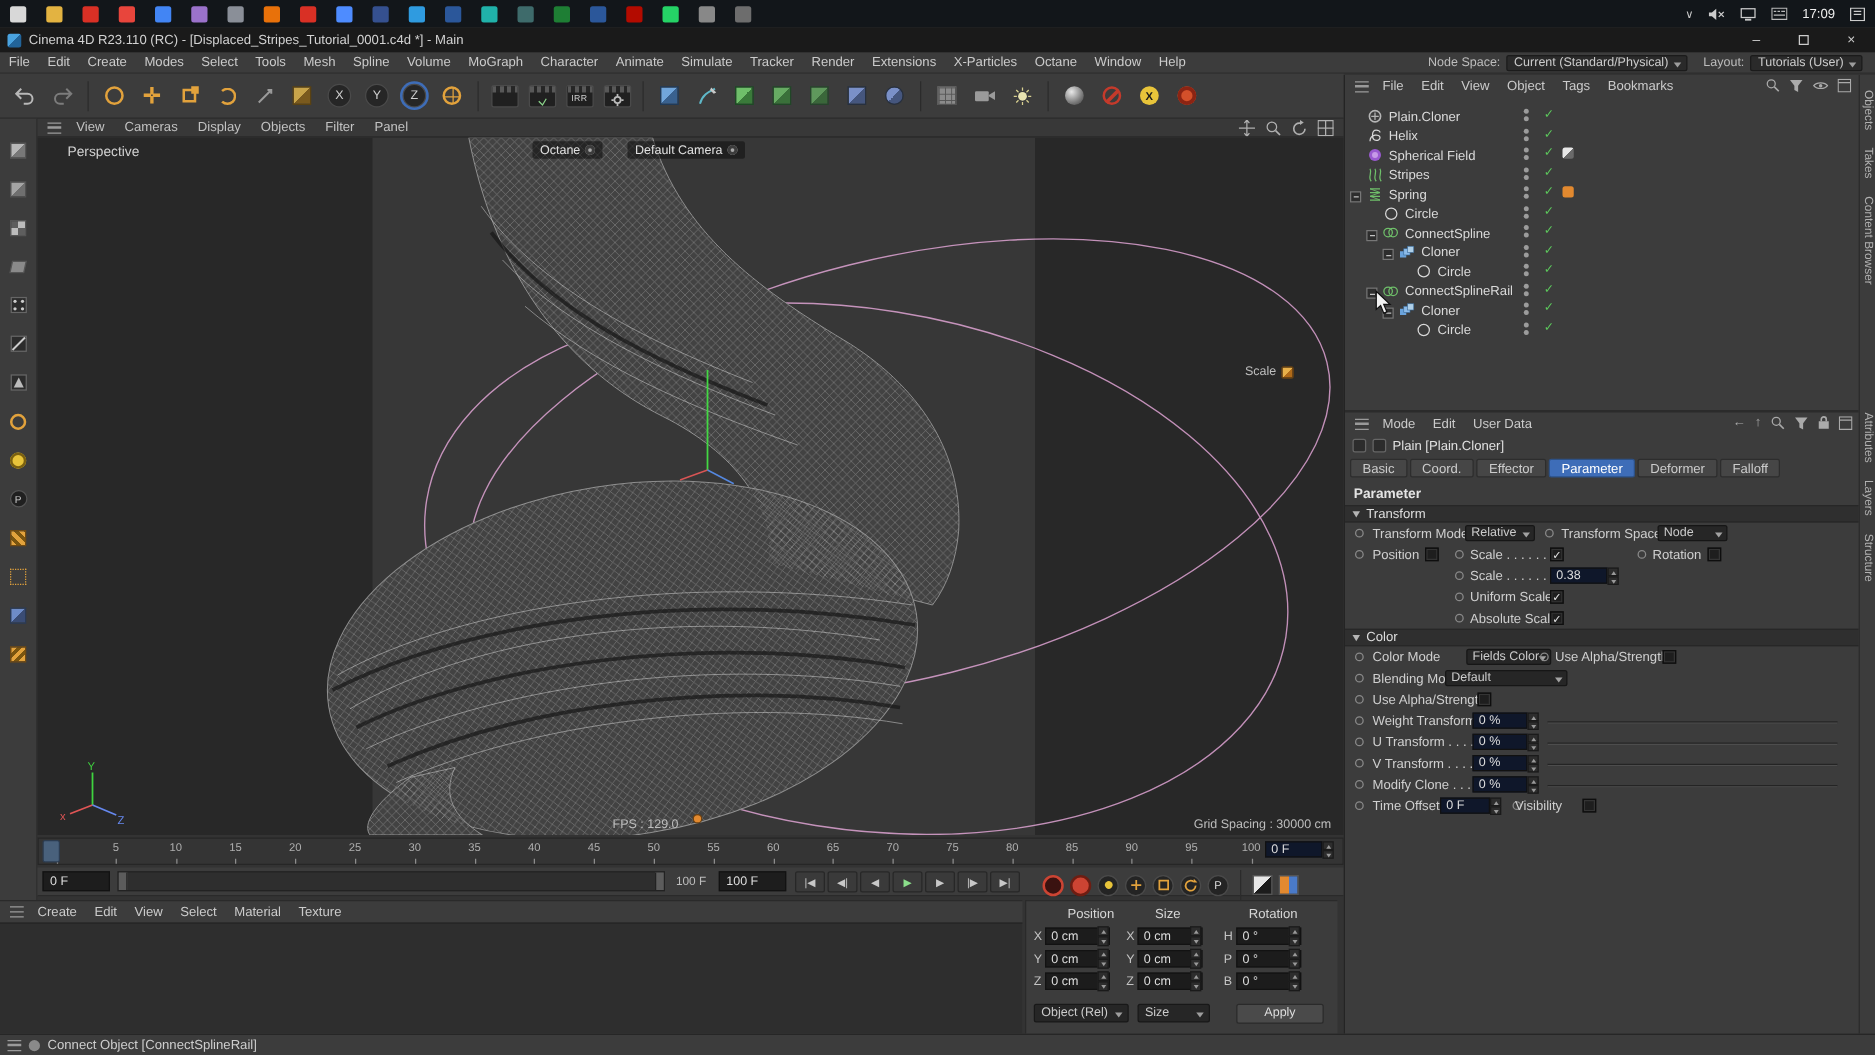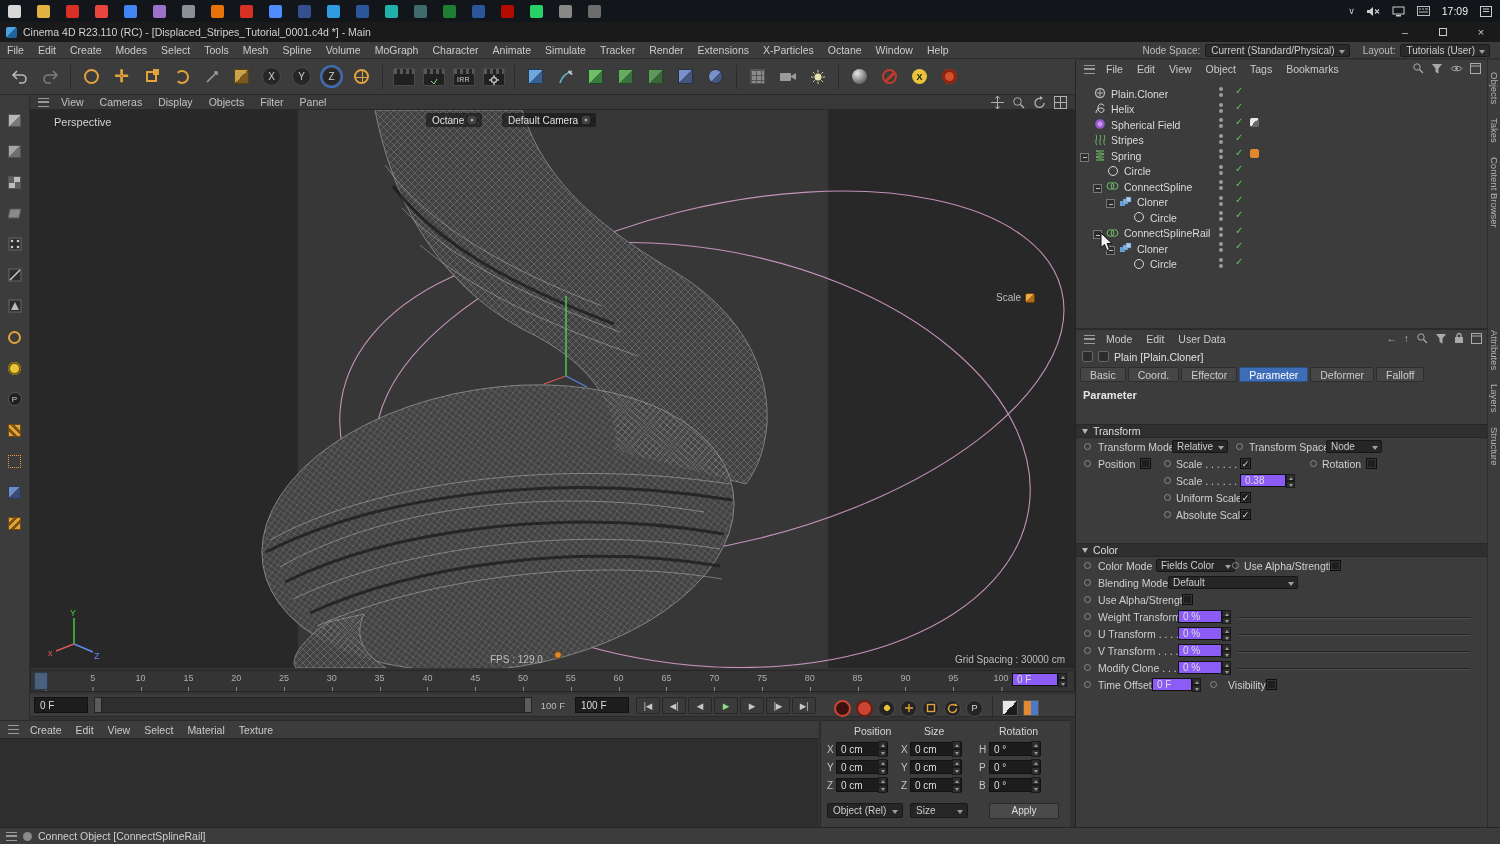--- a/index.html
+++ b/index.html
@@ -133,29 +133,29 @@
 .chk{position:absolute;left:159px;top:1px;color:#5cc85c;font-size:10px}
 .tagc{position:absolute;top:3px;width:9px;height:9px;border-radius:2px}
 
 #am{position:absolute;left:0;top:268px;width:412px;bottom:0;border-top:2px solid #2b2b2b}
 #am-title{height:17px;display:flex;align-items:center;gap:5px;padding-left:6px;color:#e0e0e0;font-size:10.5px}
 .chip{width:11px;height:11px;background:#2c2c2c;border:1px solid #666;border-radius:2px}
 #am-tabs{display:flex;gap:2px;padding:2px 4px;height:19px}
 .tab{background:#464646;border:1px solid #2d2d2d;color:#ccc;font-size:10.5px;padding:0 9px;line-height:14px;border-radius:2px}
 .tab.active{background:#3e6db8;border-color:#2d5186;color:#fff}
 #am-heading{font-weight:bold;color:#e4e4e4;font-size:11px;padding:5px 0 3px 7px}
-.am-sec{height:14px;background:#2f2f2f;border-top:1px solid #272727;border-bottom:1px solid #272727;display:flex;align-items:center;gap:5px;padding-left:6px;margin-top:20px;color:#dedede;font-size:10.5px}
+.am-sec{height:14px;background:#2f2f2f;border-top:1px solid #272727;border-bottom:1px solid #272727;display:flex;align-items:center;gap:5px;padding-left:6px;margin-top:0;color:#dedede;font-size:10.5px}
 .caret{width:0;height:0;border-left:3.5px solid transparent;border-right:3.5px solid transparent;border-top:5px solid #b5b5b5}
 .r{position:relative;height:16px;margin-top:1px}
 .b{position:absolute;width:7px;height:7px;border:1px solid #8a8a8a;border-radius:50%;top:4px}
 .lb{position:absolute;top:2px;font-size:10.5px;color:#cfcfcf;white-space:nowrap}
 .dd{position:absolute;top:1px;height:13px;background:#262626;border:1px solid #161616;border-radius:2px;font-size:10px;color:#ccc;padding:0 12px 0 4px;line-height:12px;white-space:nowrap}
 .dd::after{content:"";position:absolute;right:3px;top:5px;border-left:3px solid transparent;border-right:3px solid transparent;border-top:4px solid #a2a2a2}
 .cb{position:absolute;top:2px;width:11px;height:11px;background:#1e1e1e;border:1px solid #0e0e0e;box-shadow:inset 0 0 0 1px #343434;font-size:9px;line-height:11px;text-align:center;color:#e2e2e2}
-.fld{position:absolute;top:1px;height:13px;background:#8b5cf6;border:1px solid #111;color:#ddd;font-size:10px;line-height:12px;padding:0 4px}
+.fld{position:absolute;top:1px;height:13px;background:#0f172a;border:1px solid #111;color:#ddd;font-size:10px;line-height:12px;padding:0 4px}
 .sp{position:absolute;top:1px;width:9px;height:14px;display:flex;flex-direction:column}
 .trk{position:absolute;top:8px;height:2px;background:#242424;border-bottom:1px solid #4d4d4d}
 
 #side-strip{position:absolute;left:1487px;top:60px;width:13px;height:767px;background:#3c3c3c;border-left:1px solid #2c2c2c}
 .vtabs{position:absolute;left:1px;display:flex;flex-direction:column;gap:14px;align-items:center}
 .vtab{writing-mode:vertical-rl;font-size:9.5px;color:#b2b2b2;white-space:nowrap}
 
 #statusbar{position:absolute;left:0;top:827px;width:1500px;height:17px;background:#3c3c3c;border-top:1px solid #262626;display:flex;align-items:center;padding-left:6px;gap:6px;font-size:10.5px;color:#cecece}
 .sdot{width:9px;height:9px;border-radius:50%;background:#8a8a8a}
 
@@ -1158,29 +1158,29 @@
       <span class="cb" style="left:164px">✓</span>
     </div>
 
     <div class="am-sec">
       <span class="caret"></span>
       <span>Color</span>
     </div>
     <div class="r">
       <span class="b" style="left:8px"></span>
       <span class="lb" style="left:22px">Color Mode</span>
-      <span class="dd" style="left:80px;width:79px">Fields Color</span>
+      <span class="dd" style="left:97px;width:68px">Fields Color</span>
       <span class="b" style="left:156px"></span>
       <span class="lb" style="left:168px">Use Alpha/Strength</span>
       <span class="cb" style="left:254px"></span>
     </div>
     <div class="r">
       <span class="b" style="left:8px"></span>
       <span class="lb" style="left:22px">Blending Mode</span>
-      <span class="dd" style="left:92px;width:130px">Default</span>
+      <span class="dd" style="left:80px;width:98px">Default</span>
     </div>
 
     <div class="r">
       <span class="b" style="left:8px"></span>
       <span class="lb" style="left:22px">Use Alpha/Strength</span>
       <span class="cb" style="left:106px"></span>
     </div>
     <div class="r">
       <span class="b" style="left:8px"></span>
       <span class="lb" style="left:22px">Weight Transform</span>
@@ -1223,21 +1223,21 @@
     </div>
     <div class="r">
       <span class="b" style="left:8px"></span>
       <span class="lb" style="left:22px">Time Offset</span>
       <span class="fld" style="left:76px;width:40px">0 F</span>
       <span class="sp" style="left:116px">
           <i class="up"></i>
           <i class="dn"></i>
         </span>
       <span class="b" style="left:134px"></span>
-      <span class="lb" style="left:152px">Visibility</span>
+      <span class="lb" style="left:136px">Visibility</span>
       <span class="cb" style="left:190px"></span>
     </div>
   </div>
 </div>
 
 <div id="side-strip">
   <span class="vtabs" style="top:12px">
 
   <span class="vtab">Objects</span>
       <span class="vtab">Takes</span>

